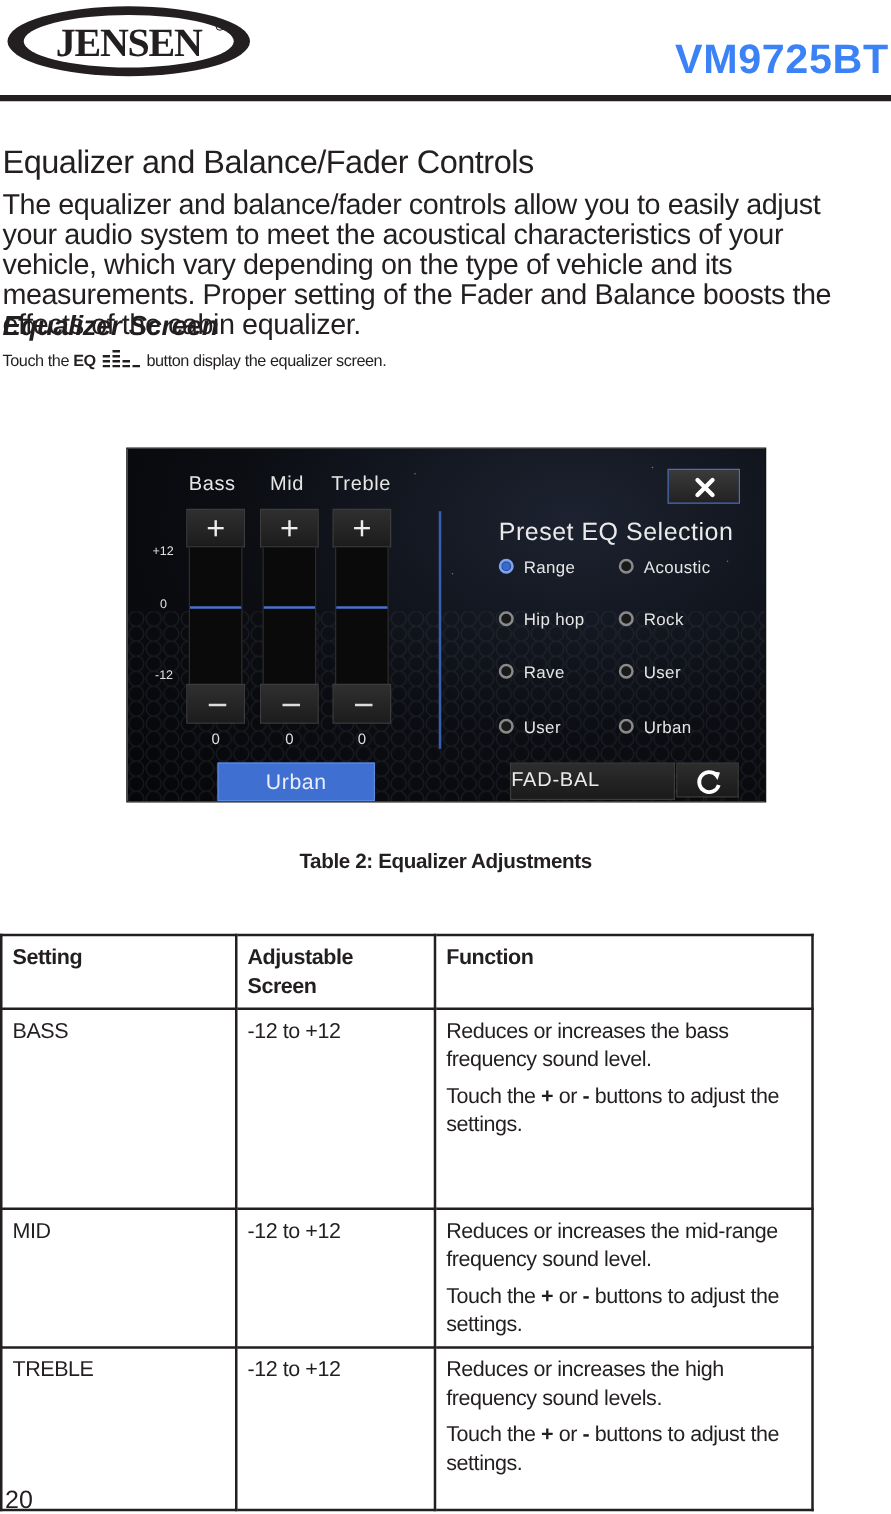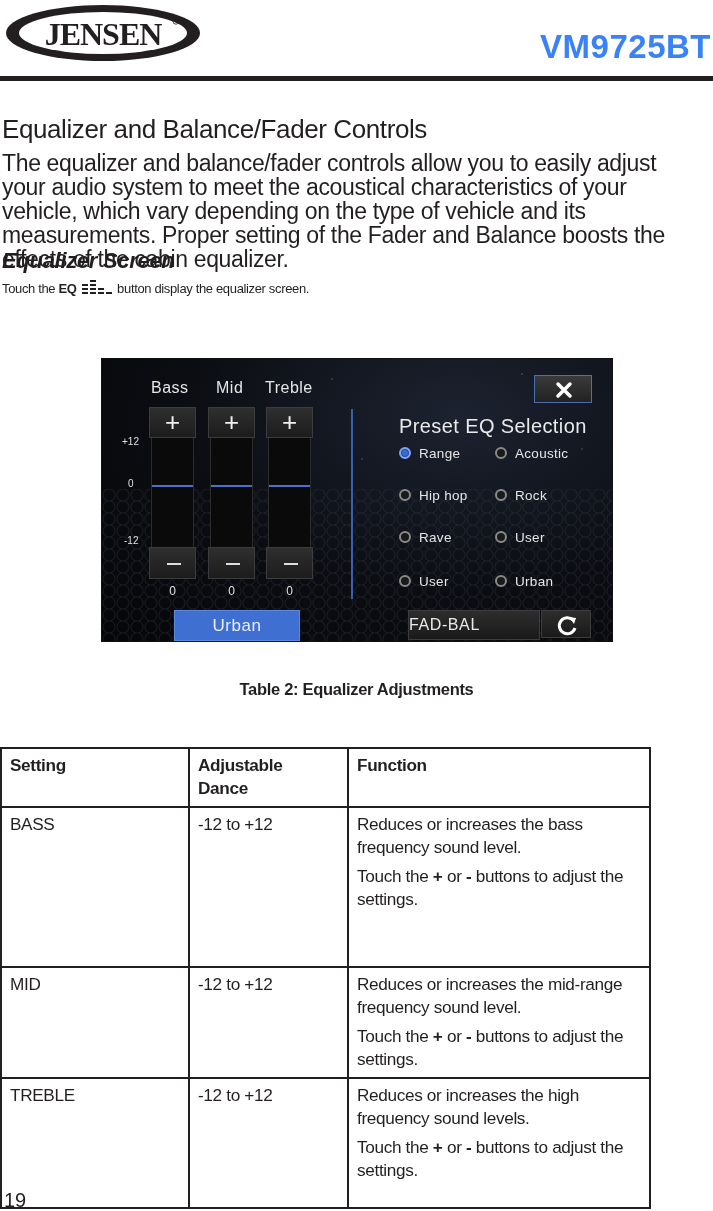--- a/index.html
+++ b/index.html
@@ -161,21 +161,21 @@
       <path d="M27 6 L34 7 L32 13 Z" fill="#fff"></path>
     </svg>
   </div>
 </div>
 
 <div class="caption">Table 2: Equalizer Adjustments</div>
 <table class="eq">
   <tbody>
       <tr>
     <th class="c1">Setting</th>
-    <th class="c2"><span>Adjustable</span><br><span>Dance</span></th>
+    <th class="c2"><span>Adjustable</span><br><span>Screen</span></th>
     <th>Function</th>
   </tr>
   <tr class="row-bass">
     <td>BASS</td>
     <td>-12 to +12</td>
     <td class="fn">
       <p>Reduces or increases the bass frequency sound level.</p>
       <p><span>Touch the </span><b>+</b><span> or </span><b>-</b><span> buttons to adjust the settings.</span></p>
     </td>
   </tr>
@@ -191,13 +191,13 @@
     <td>TREBLE</td>
     <td>-12 to +12</td>
     <td class="fn">
       <p>Reduces or increases the high frequency sound levels.</p>
       <p><span>Touch the </span><b>+</b><span> or </span><b>-</b><span> buttons to adjust the settings.</span></p>
     </td>
   </tr>
 </tbody>
   </table>
 
-<div class="page-num">19</div>
+<div class="page-num">20</div>
 
 </body></html>

